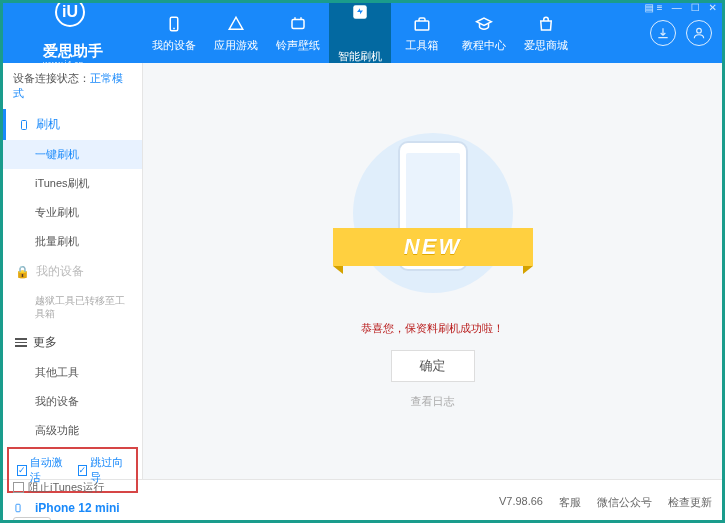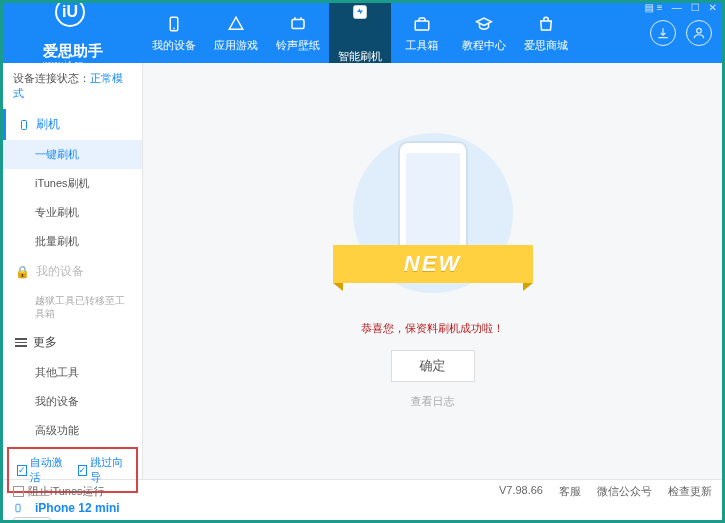--- a/index.html
+++ b/index.html
@@ -5,21 +5,21 @@
     * { margin: 0; padding: 0; box-sizing: border-box; }
     body { font-family: "Microsoft YaHei", Arial, sans-serif; font-size: 12px; width: 725px; height: 523px; overflow: hidden; border: 3px solid #1a9c8c; }
     .titlebar { height: 60px; background: #1989fa; display: flex; align-items: center; color: #fff; }
     .logo-area { display: flex; align-items: center; padding: 0 12px; width: 140px; flex-direction: column; }
     .logo-icon { width: 30px; height: 30px; border: 2px solid #fff; border-radius: 50%; display: flex; align-items: center; justify-content: center; font-weight: bold; font-size: 16px; margin-right: 6px; }
     .logo-text { display: flex; flex-direction: column; }
     .app-name { font-size: 15px; font-weight: bold; line-height: 1.1; margin-top: 16px; }
     .app-url { font-size: 9px; opacity: 0.8; }
     .nav { display: flex; height: 100%; flex: 1; }
     .nav-item { width: 62px; display: flex; flex-direction: column; align-items: center; justify-content: center; cursor: pointer; font-size: 11px; gap: 4px; }
-    .nav-item.active { background: #0c4a6e; gap: 28px; }
+    .nav-item.active { background: #0369a1; gap: 28px; }
     .nav-icon { width: 20px; height: 20px; display: flex; align-items: center; justify-content: center; }
     .titlebar-right { margin-left: auto; display: flex; align-items: center; padding-right: 10px; gap: 10px; }
     .win-controls { position: absolute; top: 0; right: 4px; display: flex; gap: 1px; font-size: 10px; color: #fff; }
     .win-btn { padding: 2px 4px; cursor: pointer; opacity: 0.8; }
     .circle-btn { width: 26px; height: 26px; border: 1.5px solid #fff; border-radius: 50%; display: flex; align-items: center; justify-content: center; opacity: 0.85; cursor: pointer; }
     .content { display: flex; height: 416px; }
     .sidebar { width: 140px; border-right: 1px solid #e5e5e5; display: flex; flex-direction: column; background: #fff; }
     .status-line { padding: 8px 10px; font-size: 11px; color: #555; }
     .normal-mode { color: #1989fa; }
     .side-section-h { display: flex; align-items: center; padding: 7px 12px; color: #444; gap: 6px; }
@@ -33,28 +33,28 @@
     .cb { width: 11px; height: 11px; border: 1px solid #1989fa; display: inline-flex; align-items: center; justify-content: center; font-size: 9px; color: #1989fa; }
     .device-block { padding: 6px 10px; }
     .device-name { color: #1989fa; font-size: 12px; font-weight: bold; display: flex; align-items: center; gap: 12px; }
     .device-badge { display: inline-block; border: 1px solid #ccc; border-radius: 3px; padding: 1px 5px; font-size: 10px; color: #888; margin-top: 2px; }
     .main { flex: 1; background: #f5f7f9; display: flex; flex-direction: column; align-items: center; justify-content: center; position: relative; }
     .illus { width: 180px; height: 180px; position: relative; margin-top: -10px; }
     .illus-circle { width: 160px; height: 160px; background: #e0eefb; border-radius: 50%; position: absolute; top: 10px; left: 10px; }
     .illus-phone { width: 70px; height: 130px; background: #fff; border: 2px solid #d0dff0; border-radius: 10px; position: absolute; top: 18px; left: 55px; }
     .illus-phone::before { content: ''; position: absolute; top: 10px; left: 6px; right: 6px; bottom: 18px; background: #eaf3fd; border-radius: 2px; }
     .illus-phone::after { content: ''; position: absolute; bottom: 6px; left: 50%; transform: translateX(-50%); width: 8px; height: 8px; border: 1.5px solid #c0d5ec; border-radius: 50%; }
-    .new-banner { position: absolute; bottom: 20px; left: -10px; right: -10px; height: 38px; background: #ffd040; display: flex; align-items: center; justify-content: center; font-size: 22px; font-weight: 900; color: #fff; font-style: italic; letter-spacing: 2px; text-shadow: 0 1px 0 #e0a800; }
+    .new-banner { position: absolute; bottom: 37px; left: -10px; right: -10px; height: 38px; background: #ffd040; display: flex; align-items: center; justify-content: center; font-size: 22px; font-weight: 900; color: #fff; font-style: italic; letter-spacing: 2px; text-shadow: 0 1px 0 #e0a800; }
     .new-banner::before, .new-banner::after { content:''; position:absolute; width:0; height:0; border-top:8px solid #d4a200; }
     .new-banner::before { left:0; bottom:-8px; border-left:10px solid transparent; }
     .new-banner::after { right:0; bottom:-8px; border-right:10px solid transparent; }
     .success-text { margin-top: 18px; font-size: 11px; color: #b91c1c; }
     .ok-btn { margin-top: 14px; padding: 6px 28px; background: #fff; border: 1px solid #ddd; cursor: pointer; font-size: 13px; color: #555; }
     .view-log { margin-top: 12px; font-size: 11px; color: #aaa; cursor: pointer; }
-    .footer { height: 24px; border-top: 1px solid #e5e5e5; display: flex; align-items: center; padding: 0 10px; font-size: 11px; color: #666; background: #fff; }
+    .footer { height: 24px; border-top: 1px solid #e5e5e5; display: flex; padding: 0 10px; font-size: 11px; color: #666; background: #fff; flex-direction: column; }
     .footer-cb { width: 11px; height: 11px; border: 1px solid #999; margin-right: 4px; }
     .footer-right { margin-left: auto; display: flex; gap: 16px; }
     .footer-link { cursor: pointer; }
     .lock-icon { color: #bbb; }
     .hamburger { display: inline-block; width: 12px; }
     .hamburger span { display: block; height: 1.5px; background: #555; margin: 2px 0; }
   </style>
 </head>
 <body>
 

